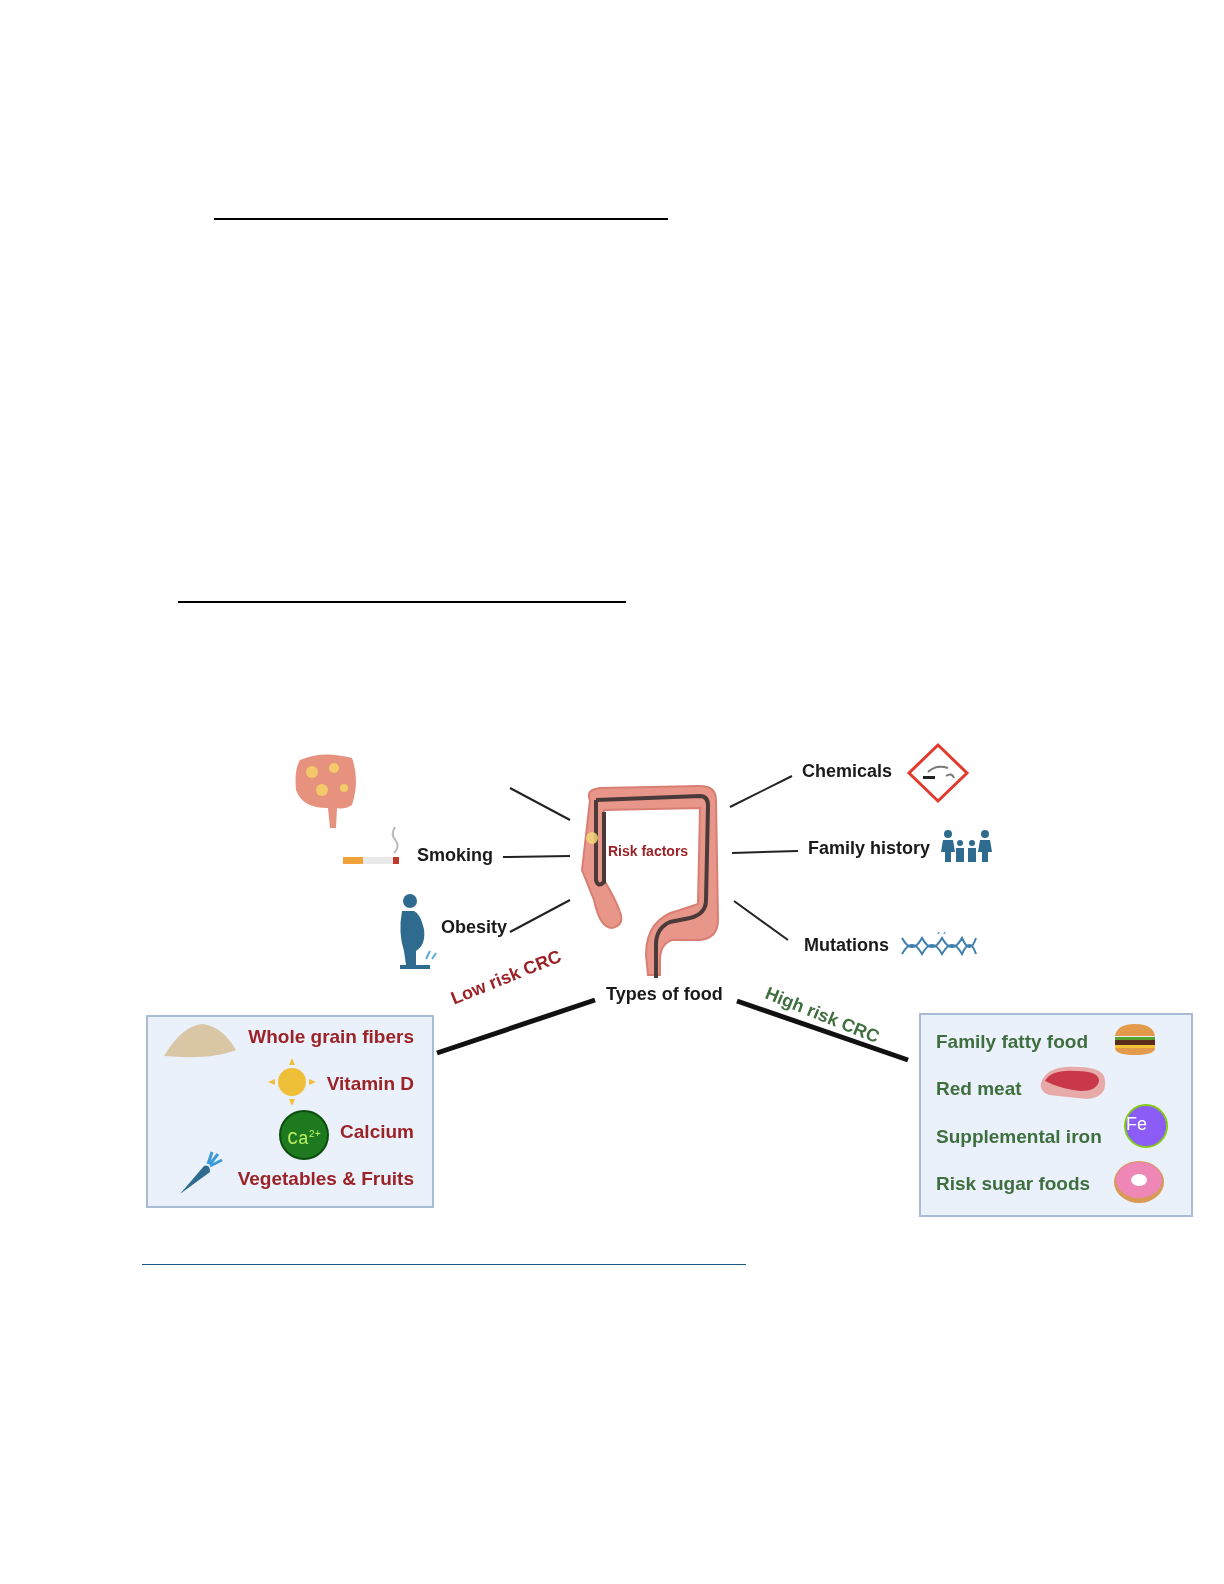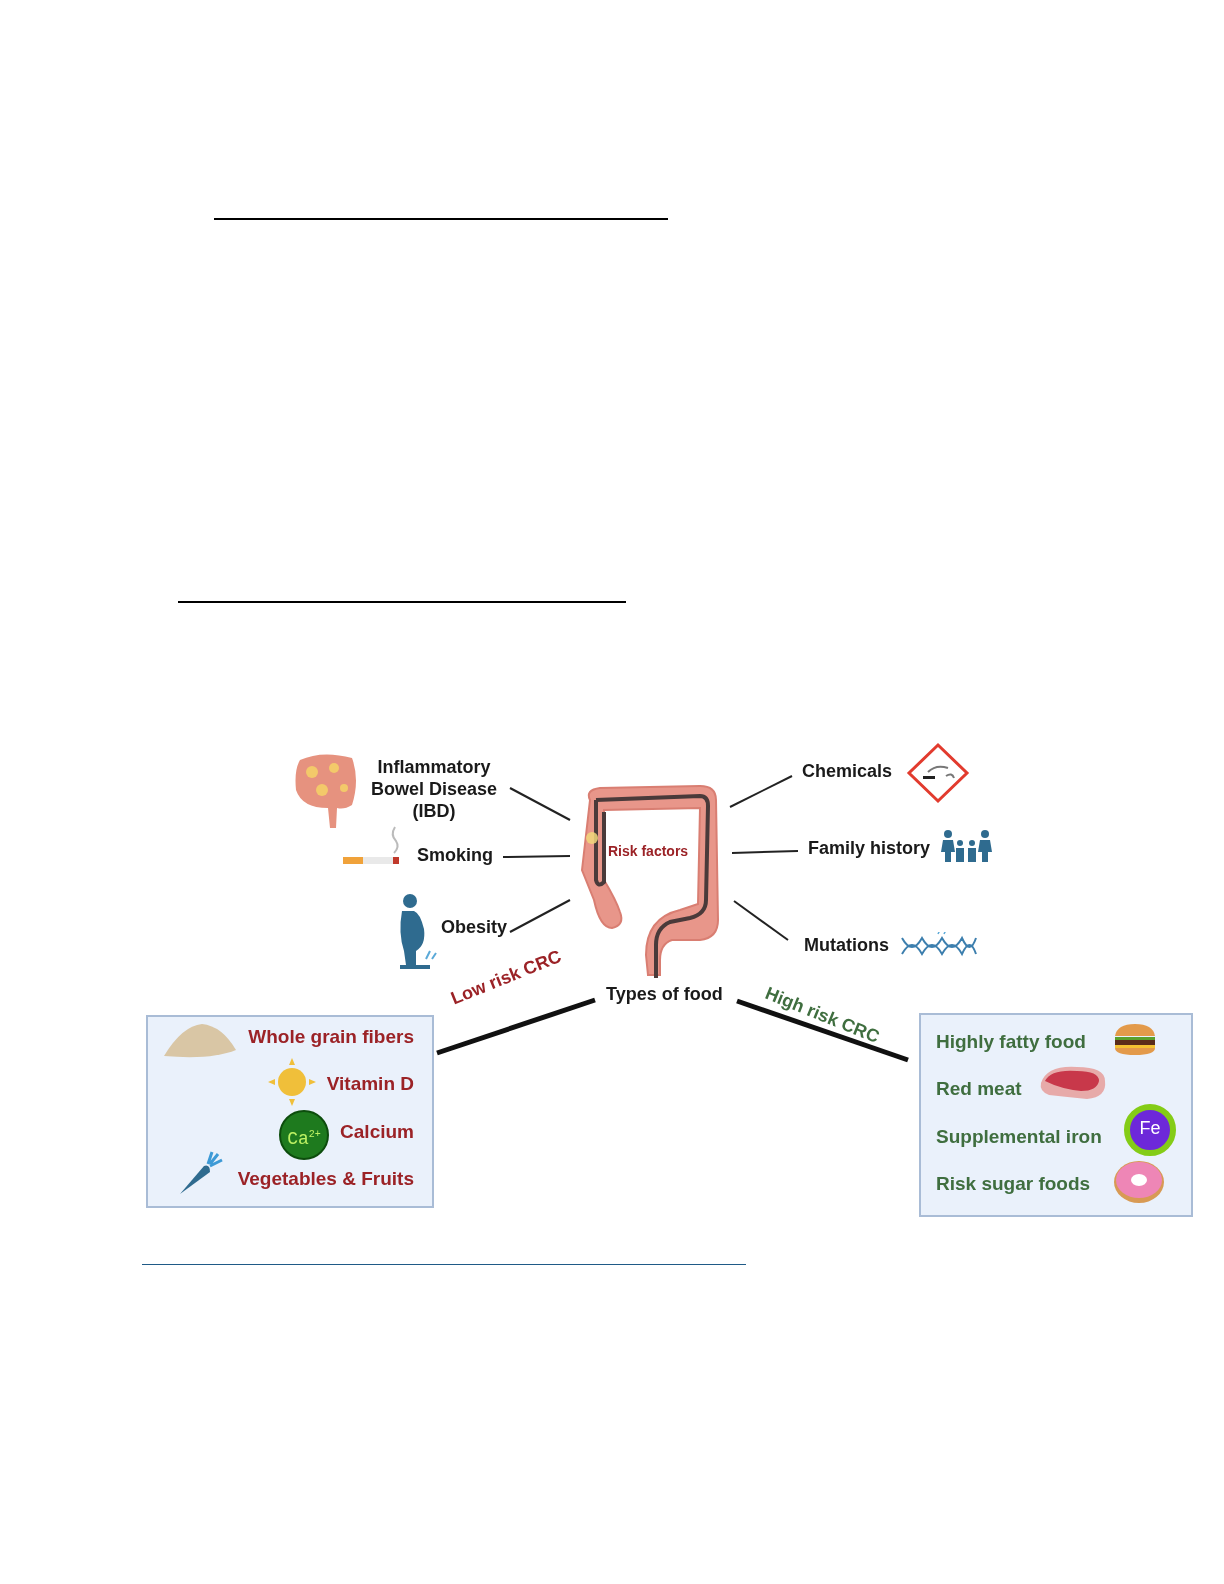--- a/index.html
+++ b/index.html
@@ -46,25 +46,20 @@
     <g>
       <path d="M590 800 Q585 790 600 788 L700 786 Q716 786 716 800 L718 920 Q718 938 700 940 L672 940 Q660 944 660 960 L660 975 L648 975 L646 955 Q646 918 680 910 L698 904 L700 808 L604 810 L604 880 Q616 900 620 912 Q625 925 612 928 Q600 928 594 900 L582 870 Z" fill="#e8968a" stroke="#d97e72" stroke-width="2"></path>
       <path d="M596 800 L700 796 Q708 796 708 806 L706 900 Q706 914 690 918 L670 922 Q656 928 656 945 L656 978" fill="none" stroke="#4a3a3a" stroke-width="4"></path>
       <path d="M596 800 L596 880 Q598 888 604 882 L604 812" fill="none" stroke="#4a3a3a" stroke-width="4"></path>
       <circle cx="592" cy="838" r="6" fill="#f1d77a" opacity="0.85"></circle>
     </g>
   </svg>
 
   <div class="lbl red" style="left:608px;top:843px;font-size:14px;">Risk factors</div>
 
-  <div class="lbl lbl-center" style="left:368px;top:756px;width:132px;">
-    <div>Inflammatory</div>
-    <div>Bowel Disease</div>
-    <div>(IBD)</div>
-  </div>
   <div class="lbl" style="left:417px;top:845px;">Smoking</div>
   <div class="lbl" style="left:433px;top:917px;margin-left:8px;">Obesity</div>
 
   <svg class="icon" style="left:292px;top:750px;" width="70" height="80">
     <path d="M8 10 Q30 0 60 8 Q68 30 60 55 Q52 60 45 58 L44 78 L38 78 L36 58 Q10 58 4 40 Q2 20 8 10 Z" fill="#e6927f"></path>
     <circle cx="20" cy="22" r="6" fill="#f3c96a"></circle>
       <circle cx="42" cy="18" r="5" fill="#f3c96a"></circle>
     <circle cx="30" cy="40" r="6" fill="#f3c96a"></circle>
       <circle cx="52" cy="38" r="4" fill="#f3c96a"></circle>
   </svg>
@@ -130,35 +125,35 @@
         <path d="M48 24 L41 21 L41 27Z"></path>
       </g>
   </svg>
   <div class="icon" style="left:279px;top:1110px;width:46px;height:46px;border-radius:50%;background:#1e7a1e;border:2px solid #0d4d0d;color:#bef264;font-size:18px;line-height:46px;text-align:center;font-family:Liberation Mono, monospace;"><span>Ca</span><sup style="font-size:10px;">2+</sup></div>
   <svg class="icon" style="left:176px;top:1150px;" width="48" height="46">
     <path d="M4 44 L28 16 Q34 14 34 22 Z" fill="#2f6b8f"></path>
     <path d="M32 14 L36 2 M34 16 L46 10 M34 14 L42 4" stroke="#3d9ad6" stroke-width="3"></path>
   </svg>
 
   <div class="box" id="box-high"></div>
-  <div class="item green" style="left:936px;top:1031px;">Highly fatty food</div>
+  <div class="item green" style="left:936px;top:1031px;">Family fatty food</div>
   <div class="item green" style="left:936px;top:1078px;">Red meat</div>
   <div class="item green" style="left:936px;top:1126px;">Supplemental iron</div>
   <div class="item green" style="left:936px;top:1173px;">Risk sugar foods</div>
 
   <svg class="icon" style="left:1113px;top:1022px;" width="44" height="34">
     <path d="M2 14 Q4 2 22 2 Q40 2 42 14 Z" fill="#e39a4a"></path>
     <rect x="2" y="15" width="40" height="3" fill="#5aa02c"></rect>
     <rect x="2" y="18" width="40" height="5" fill="#5a2d1a"></rect>
     <rect x="2" y="23" width="40" height="3" fill="#f2c232"></rect>
     <path d="M2 26 L42 26 Q42 33 22 33 Q2 33 2 26 Z" fill="#e39a4a"></path>
   </svg>
   <svg class="icon" style="left:1037px;top:1063px;" width="72" height="38">
     <path d="M4 20 Q10 2 40 4 Q68 4 68 18 Q70 34 50 36 Q30 34 12 32 Q2 28 4 20 Z" fill="#e7aaa9"></path>
     <path d="M8 18 Q14 6 40 8 Q62 8 62 18 Q60 28 44 28 Q24 26 8 18 Z" fill="#c8384a"></path>
   </svg>
-  <div class="icon" style="left:1124px;top:1104px;width:40px;height:40px;border-radius:50%;background:#6d28d9;border:6px solid #84cc16;color:#fff;font-size:18px;line-height:36px;text-align:center;">Fe</div>
+  <div class="icon" style="left:1124px;top:1104px;width:40px;height:40px;border-radius:50%;background:#8b5cf6;border:2px solid #84cc16;color:#fff;font-size:18px;line-height:36px;">Fe</div>
   <svg class="icon" style="left:1112px;top:1158px;" width="54" height="46">
     <ellipse cx="27" cy="24" rx="25" ry="21" fill="#d89a54"></ellipse>
     <ellipse cx="27" cy="22" rx="23" ry="18" fill="#ee86b6"></ellipse>
     <ellipse cx="27" cy="22" rx="8" ry="6" fill="#fff"></ellipse>
   </svg>
 </div>
 
 </body></html>

